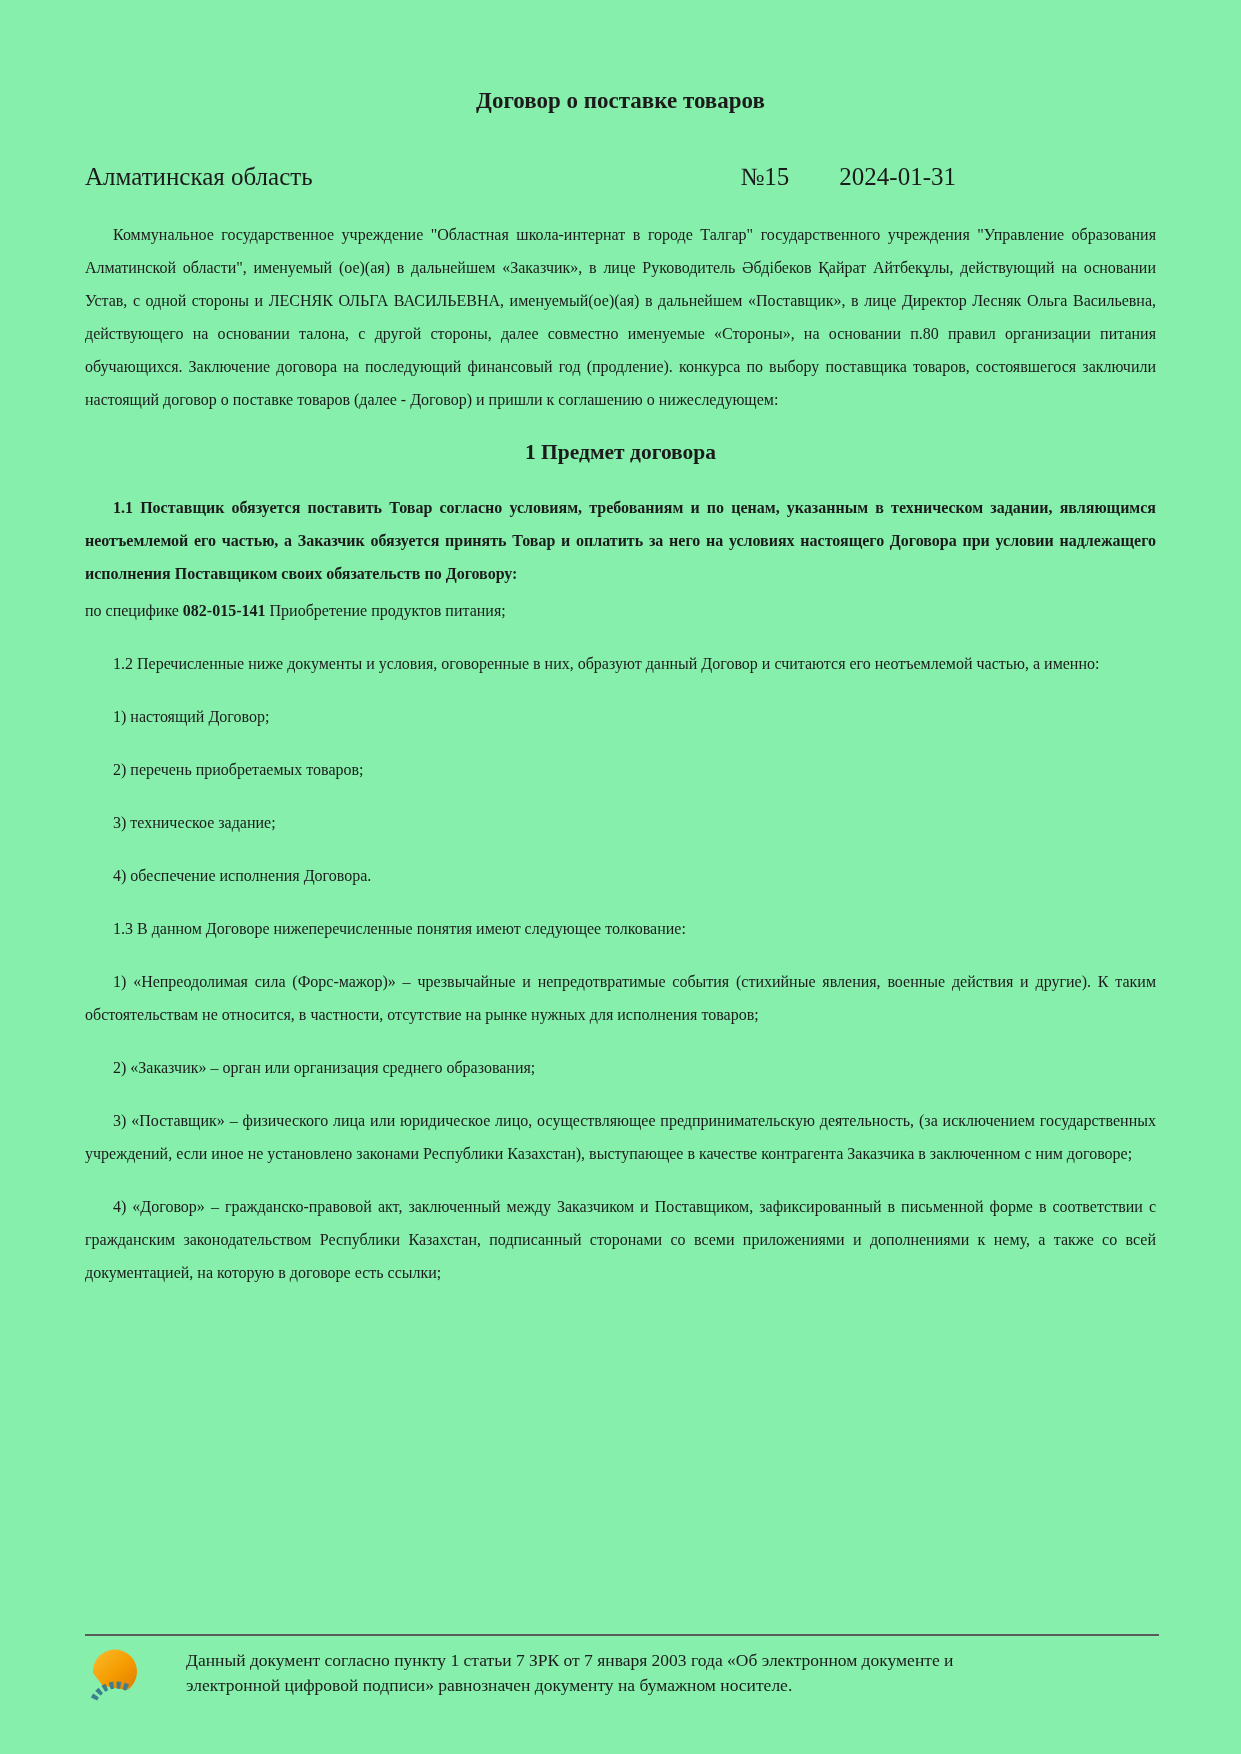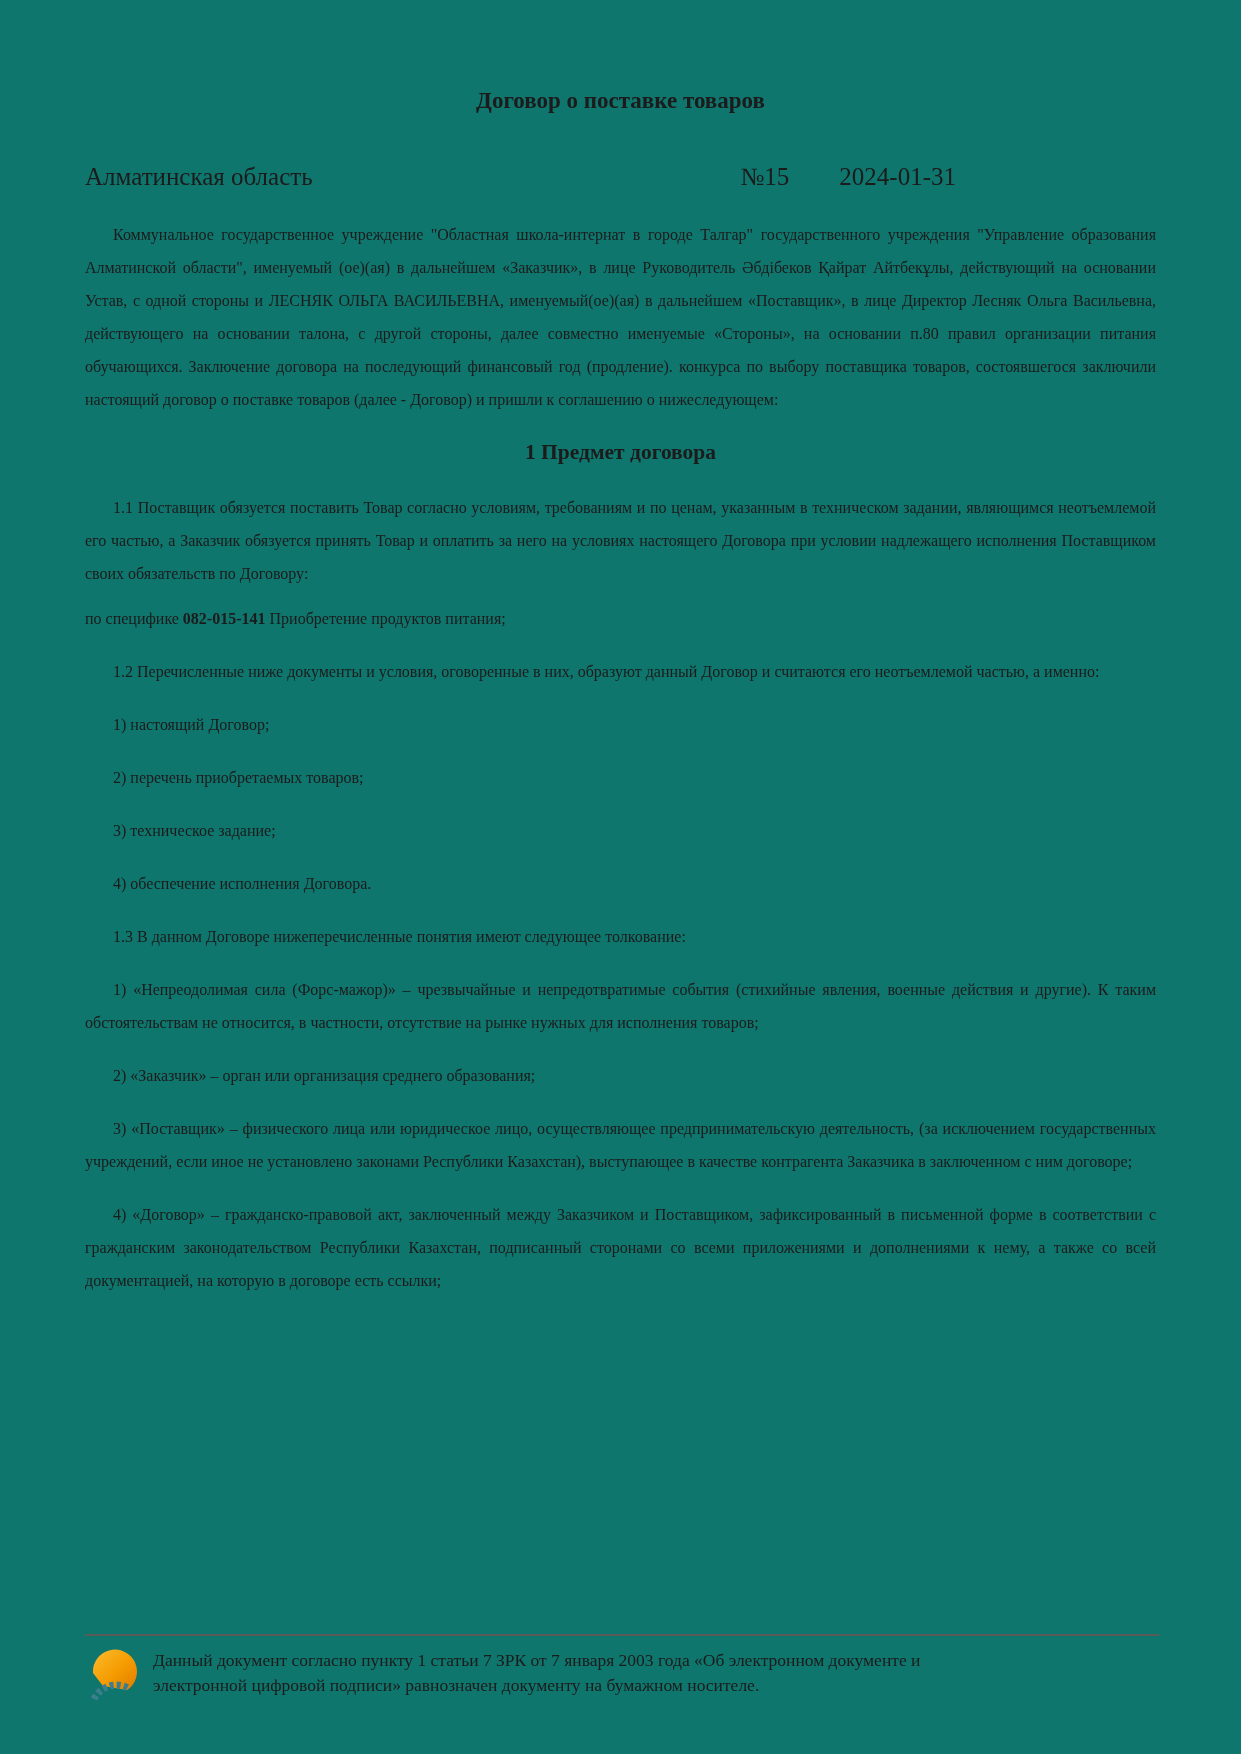--- a/index.html
+++ b/index.html
@@ -2,21 +2,21 @@
 <html lang="ru"><head>
 <meta charset="utf-8">
 <style>
   * { margin: 0; padding: 0; box-sizing: border-box; }
   html, body { background: #e9e9e9; }
   .page {
     position: relative;
     width: 1241px;
     height: 1754px;
     margin: 0 auto;
-    background: #0f766e;
+    background: #86efac;
     font-family: "Liberation Serif", "DejaVu Serif", serif;
     color: #1b1b1b;
     overflow: hidden;
   }
   .content {
     padding: 86px 85px 0 85px;
   }
   .doc-title {
     text-align: center;
     font-weight: bold;
@@ -34,39 +34,40 @@
   .doc-header .number { margin-right: 50px; }
   .doc-header .date   { margin-right: 200px; }
   .body-text p {
     font-size: 16px;
     line-height: 33px;
     text-align: justify;
     text-indent: 28px;
     margin-bottom: 20px;
   }
   .body-text p.no-indent { text-indent: 0; }
-  .body-text p.tight { margin-bottom: 12px; }
+  .body-text p.tight { margin-bottom: 4px; font-weight: bold; }
   .section-heading {
     text-align: center;
     font-weight: bold;
     font-size: 21.5px;
     line-height: 33px;
     margin-top: 10px;
     margin-bottom: 22px;
   }
   .spec-code { font-weight: bold; }
   .doc-footer {
     position: absolute;
     left: 85px;
     right: 82px;
     top: 1634px;
     border-top: 2px solid #5a5a5a;
     padding-top: 8px;
     display: flex;
     align-items: flex-start;
+    gap: 33px;
   }
   .footer-logo {
     width: 58px;
     height: 58px;
     flex: 0 0 auto;
     margin-top: 2px;
   }
   .footer-note {
     margin-left: 10px;
     font-size: 17.5px;

